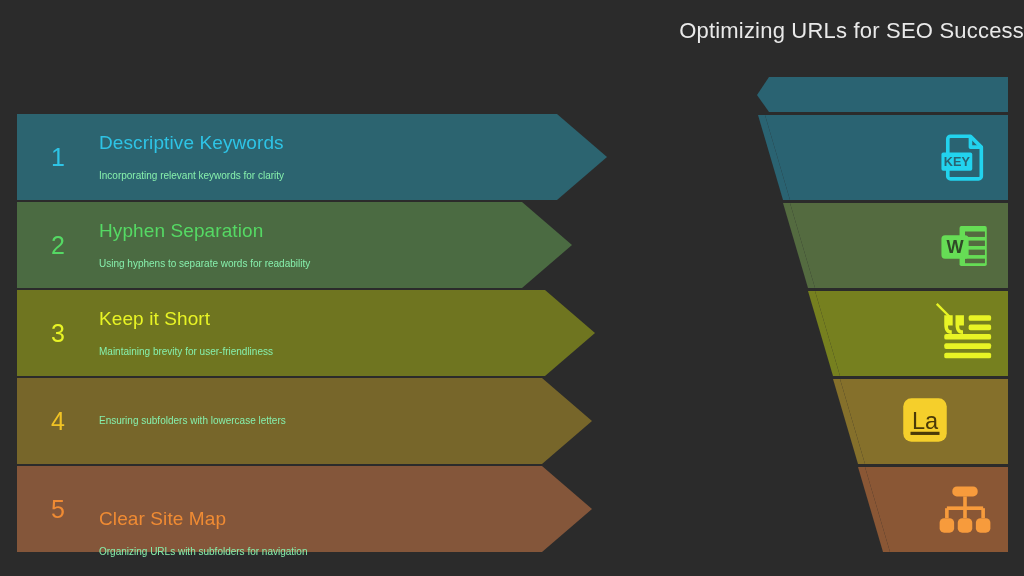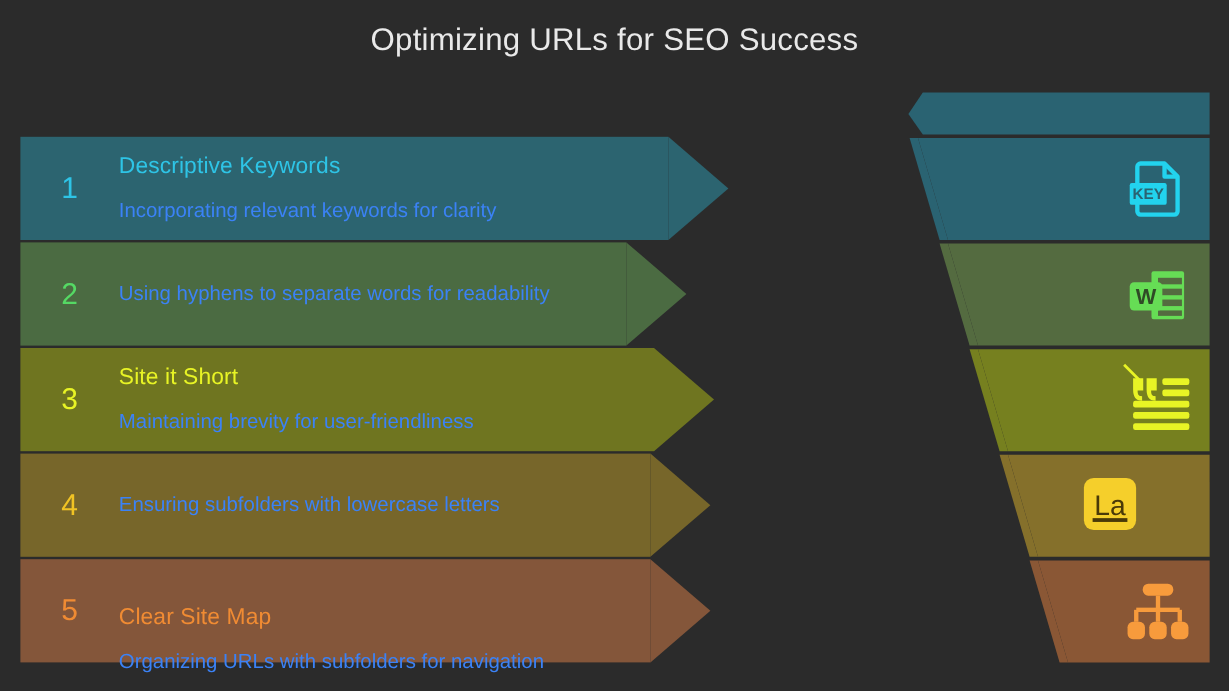--- a/index.html
+++ b/index.html
@@ -7,22 +7,22 @@
     width:1024px;height:576px;
     background:#2b2b2b;
     font-family:"Liberation Sans","DejaVu Sans",sans-serif;
     overflow:hidden;position:relative;
   }
   #stage{position:absolute;inset:0;}
 
   
   .title{
     position:absolute;top:18px;left:0;width:1024px;
-    text-align:center;
-    font-size:26px;font-weight:400;letter-spacing:.2px;
+    text-align:right;
+    font-size:22px;font-weight:400;letter-spacing:.2px;
     color:#e9e9e9;
     user-select:none;
   }
 
   
   .rows{position:absolute;left:0;top:0;width:1024px;height:576px;}
   .row{
     position:absolute;left:17px;height:86px;
     display:block;
   }
@@ -42,21 +42,21 @@
     display:flex;align-items:center;
   }
   .num{
     width:82px;text-align:center;
     font-size:25px;line-height:1;
     font-weight:400;
     flex:0 0 auto;
   }
   .texts{display:flex;flex-direction:column;justify-content:center;gap:16px;}
   .hd{font-size:19px;line-height:1.15;font-weight:400;letter-spacing:.1px;}
-  .sb{font-size:17px;line-height:1.2;color:#3b82f6;font-weight:400;}
+  .sb{font-size:10px;line-height:1.2;color:#86efac;font-weight:400;}
 
   
   .funnel{position:absolute;left:0;top:0;width:852px;height:576px;}
 
   .icon{
     position:absolute;
     width:60px;height:60px;
     display:flex;align-items:center;justify-content:center;
   }
   .icon svg{display:block;}
@@ -85,34 +85,35 @@
     </div>
 
     <div class="row" style="top:202px;">
       <div class="plate">
         <div class="body" style="width:505px;background:#4b6b42;"></div>
         <div class="tip" style="left:505px;border-left:50px solid #4b6b42;"></div>
       </div>
       <div class="content" style="width:505px;">
         <div class="num" style="color:#55d964;">2</div>
         <div class="texts">
+          <div class="hd" style="color:#55d964;">Hyphen Separation</div>
           <div class="sb">Using hyphens to separate words for readability</div>
         </div>
       </div>
     </div>
 
     <div class="row" style="top:290px;">
       <div class="plate">
         <div class="body" style="width:528px;background:#6f7520;"></div>
         <div class="tip" style="left:528px;border-left:50px solid #6f7520;"></div>
       </div>
       <div class="content" style="width:528px;">
         <div class="num" style="color:#e8f425;">3</div>
         <div class="texts">
-          <div class="hd" style="color:#e8f425;">Site it Short</div>
+          <div class="hd" style="color:#e8f425;">Keep it Short</div>
           <div class="sb">Maintaining brevity for user-friendliness</div>
         </div>
       </div>
     </div>
 
     <div class="row" style="top:378px;">
       <div class="plate">
         <div class="body" style="width:525px;background:#77662a;"></div>
         <div class="tip" style="left:525px;border-left:50px solid #77662a;"></div>
       </div>

